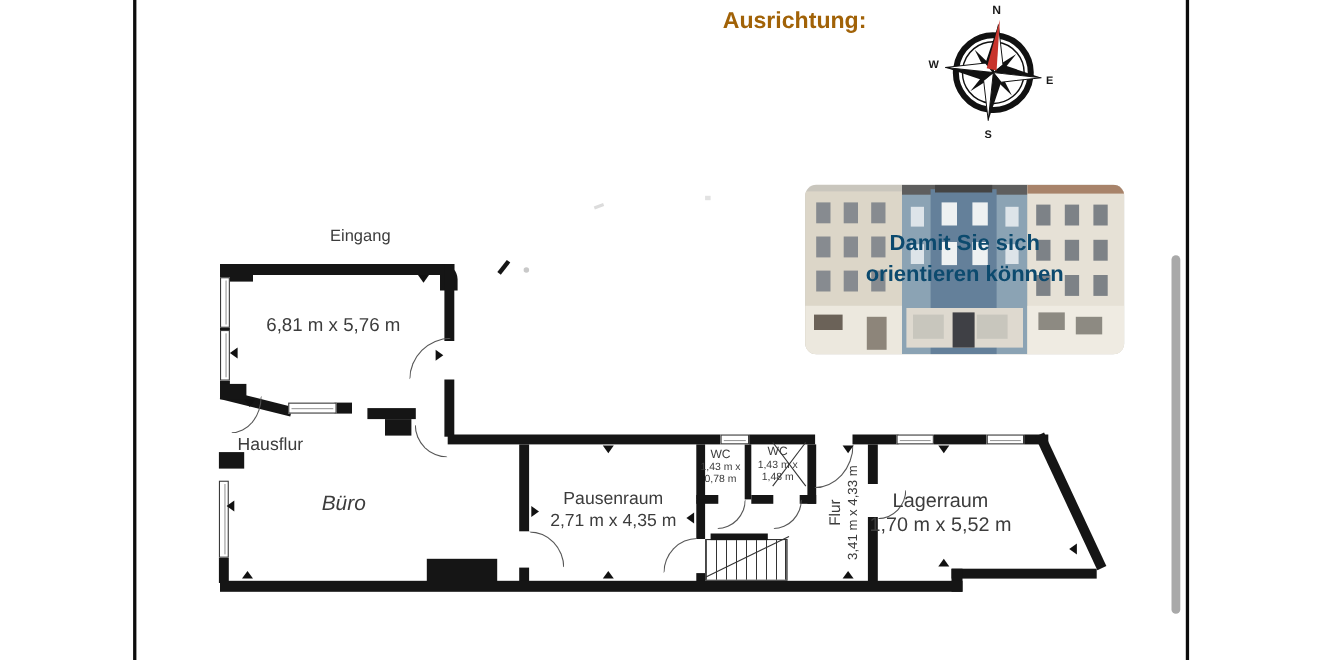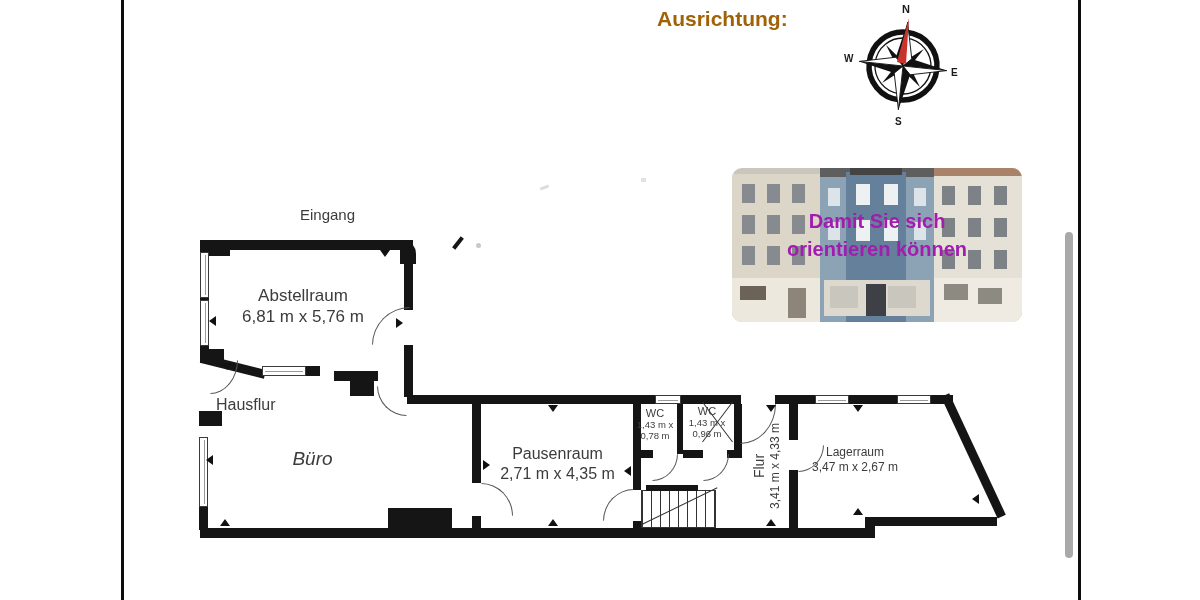--- a/index.html
+++ b/index.html
@@ -23,21 +23,21 @@
   .lbl{position:absolute;text-align:center;line-height:1.22;color:#3c3c3c;}
   .stairs{position:absolute;left:641px;top:490px;width:75px;height:38px;border:1.2px solid #333;box-sizing:border-box;
           background:repeating-linear-gradient(90deg,#333 0 1px,transparent 1px 9px);}
   .stairs::after{content:'';position:absolute;left:0;bottom:2px;width:84px;border-top:1.3px solid #333;
           transform:rotate(-26deg);transform-origin:0 100%;}
   .xcross{position:absolute;left:703px;top:402px;width:30px;height:40px;}
   .xcross::before,.xcross::after{content:'';position:absolute;left:14px;top:-5px;height:50px;border-left:1.4px solid #333;}
   .xcross::before{transform:rotate(37deg);}
   .xcross::after{transform:rotate(-37deg);}
   .photo{position:absolute;left:732px;top:168px;width:290px;height:154px;border-radius:10px;overflow:hidden;background:#c9c6bd;}
-  .photo .cap{position:absolute;left:0;right:0;text-align:center;font-size:20px;font-weight:600;color:#a21caf;}
+  .photo .cap{position:absolute;left:0;right:0;text-align:center;font-size:20px;font-weight:600;color:#0c4a6e;}
   .bwin{position:absolute;}
   .edge{position:absolute;top:0;width:3px;height:600px;background:#0c0c0c;}
   .scrollbar{position:absolute;left:1065px;top:232px;width:8px;height:326px;background:#a9a9a9;border-radius:4px;}
 </style>
 </head>
 <body>
 
 <div class="canvas">
 
   <div class="edge" style="left:121px;"></div>
@@ -183,43 +183,42 @@
   <div class="tick down" style="left:853px;top:405px;"></div>
   <div class="tick up" style="left:853px;top:508px;"></div>
   <div class="tick up" style="left:220px;top:519px;"></div>
   <div class="tick left" style="left:206px;top:455px;"></div>
   <div class="tick left" style="left:972px;top:494px;"></div>
 
   <div class="lbl" style="left:300px;top:206px;font-size:15px;">Eingang</div>
   <div class="lbl" style="left:216px;top:395px;font-size:16px;">Hausflur</div>
 
   <div class="lbl" style="left:208px;top:286px;width:190px;font-size:17px;">
-    <div>Abstellraum</div>
     <div>6,81 m x 5,76 m</div>
   </div>
   <div class="lbl" style="left:215px;top:447px;width:195px;font-size:19px;font-style:italic;">
     <div>Büro</div>
   </div>
   <div class="lbl" style="left:460px;top:444px;width:195px;font-size:16px;">
     <div>Pausenraum</div>
     <div>2,71 m x 4,35 m</div>
   </div>
   <div class="lbl" style="left:633px;top:407px;width:44px;font-size:11px;line-height:1.15;">
     <div>WC</div>
     <div style="font-size:9.5px;">1,43 m x</div>
     <div style="font-size:9.5px;">0,78 m</div>
   </div>
   <div class="lbl" style="left:682px;top:405px;width:50px;font-size:11px;line-height:1.15;">
     <div>WC</div>
     <div style="font-size:9.5px;">1,43 m x</div>
-    <div style="font-size:9.5px;">0,96 m</div>
+    <div style="font-size:9.5px;">1,48 m</div>
   </div>
   <div class="lbl" style="left:713px;top:449px;width:110px;height:34px;transform:rotate(-90deg);font-size:14px;">
     <div>Flur</div>
     <div style="font-size:12px;">3,41 m x 4,33 m</div>
   </div>
-  <div class="lbl" style="left:760px;top:445px;width:190px;font-size:12px;">
+  <div class="lbl" style="left:760px;top:445px;width:190px;font-size:18px;">
     <div>Lagerraum</div>
-    <div>3,47 m x 2,67 m</div>
+    <div>1,70 m x 5,52 m</div>
   </div>
 
 
 </div>
 
 </body></html>

